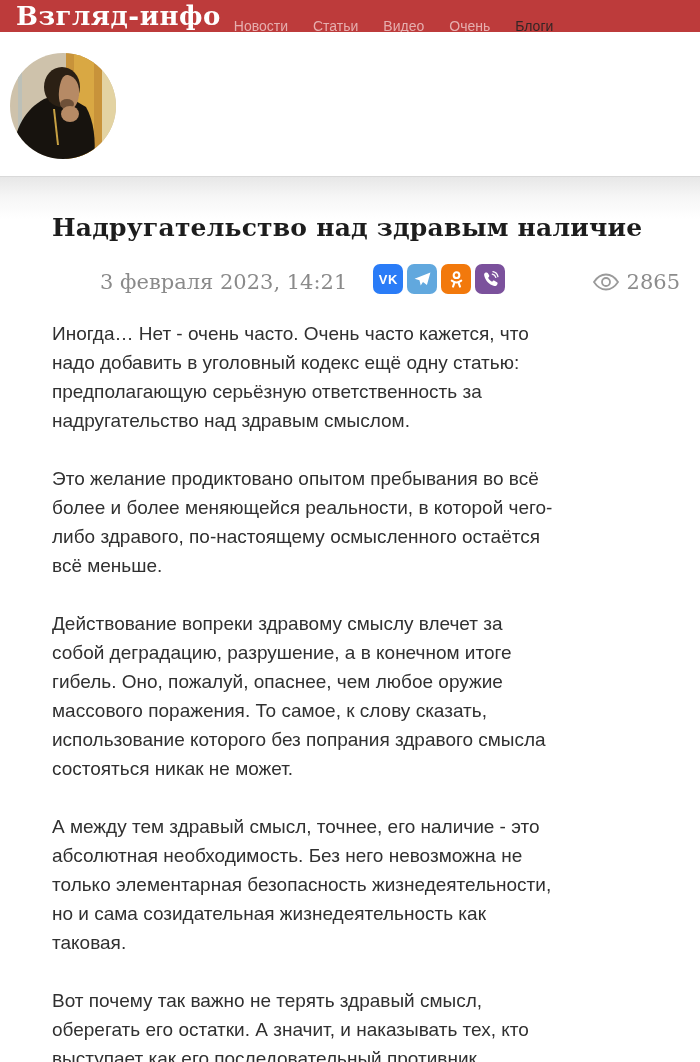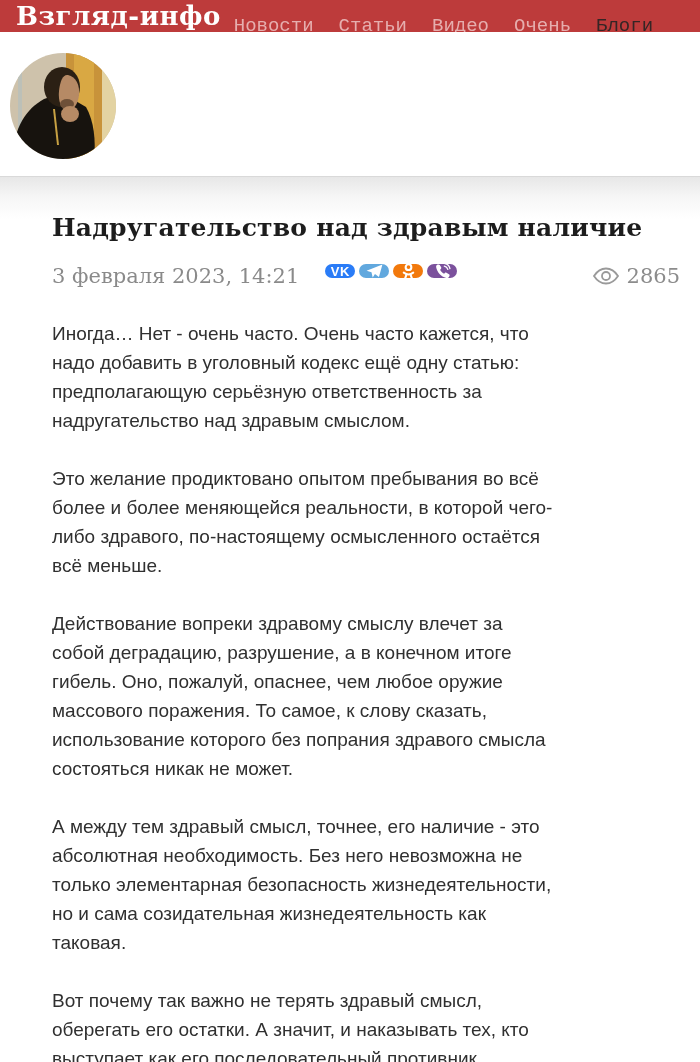--- a/index.html
+++ b/index.html
@@ -26,22 +26,22 @@
     font-family: "DejaVu Serif", serif;
     font-weight: bold;
     font-size: 26px;
     color: #ffffff;
     letter-spacing: 0.5px;
     text-decoration: none;
     flex: 0 0 auto;
   }
   .nav { display: flex; align-items: center; overflow: hidden; }
   .nav-item {
-    font-family: Liberation Mono, monospace;
-    font-size: 19px;
+    font-family: Liberation Sans, sans-serif;
+    font-size: 14px;
     color: #e6aeae;
     text-decoration: none;
     margin-left: 25px;
     flex: 0 0 auto;
     margin-top: 20px;
   }
   .nav-item:first-child { margin-left: 13px; }
   .nav-item.active { color: #352525; }
 
   
@@ -78,32 +78,33 @@
   .title {
     font-family: "DejaVu Serif", serif;
     font-weight: bold;
     font-size: 25px;
     color: #1d1d1d;
     margin: 0;
     letter-spacing: 0.2px;
   }
   .meta {
     display: flex;
-    align-items: flex-start;
+    align-items: flex-end;
     margin-top: 22px;
     height: 30px;
+    margin-left: 48px;
   }
   .date {
     font-family: "DejaVu Serif", serif;
     font-size: 21px;
     color: #8a8a8a;
   }
   .share { display: flex; gap: 4px; margin-left: 26px; }
   .share-btn {
-    width: 30px; height: 14px;
+    width: 30px; height: 30px;
     border-radius: 7px;
     display: flex; align-items: center; justify-content: center;
     cursor: pointer;
     border: none; padding: 0;
   }
   .share-btn .vk-letters {
     color: #fff; font-weight: bold; font-size: 13px;
     font-family: "Liberation Sans", sans-serif;
     letter-spacing: 0.5px;
   }

